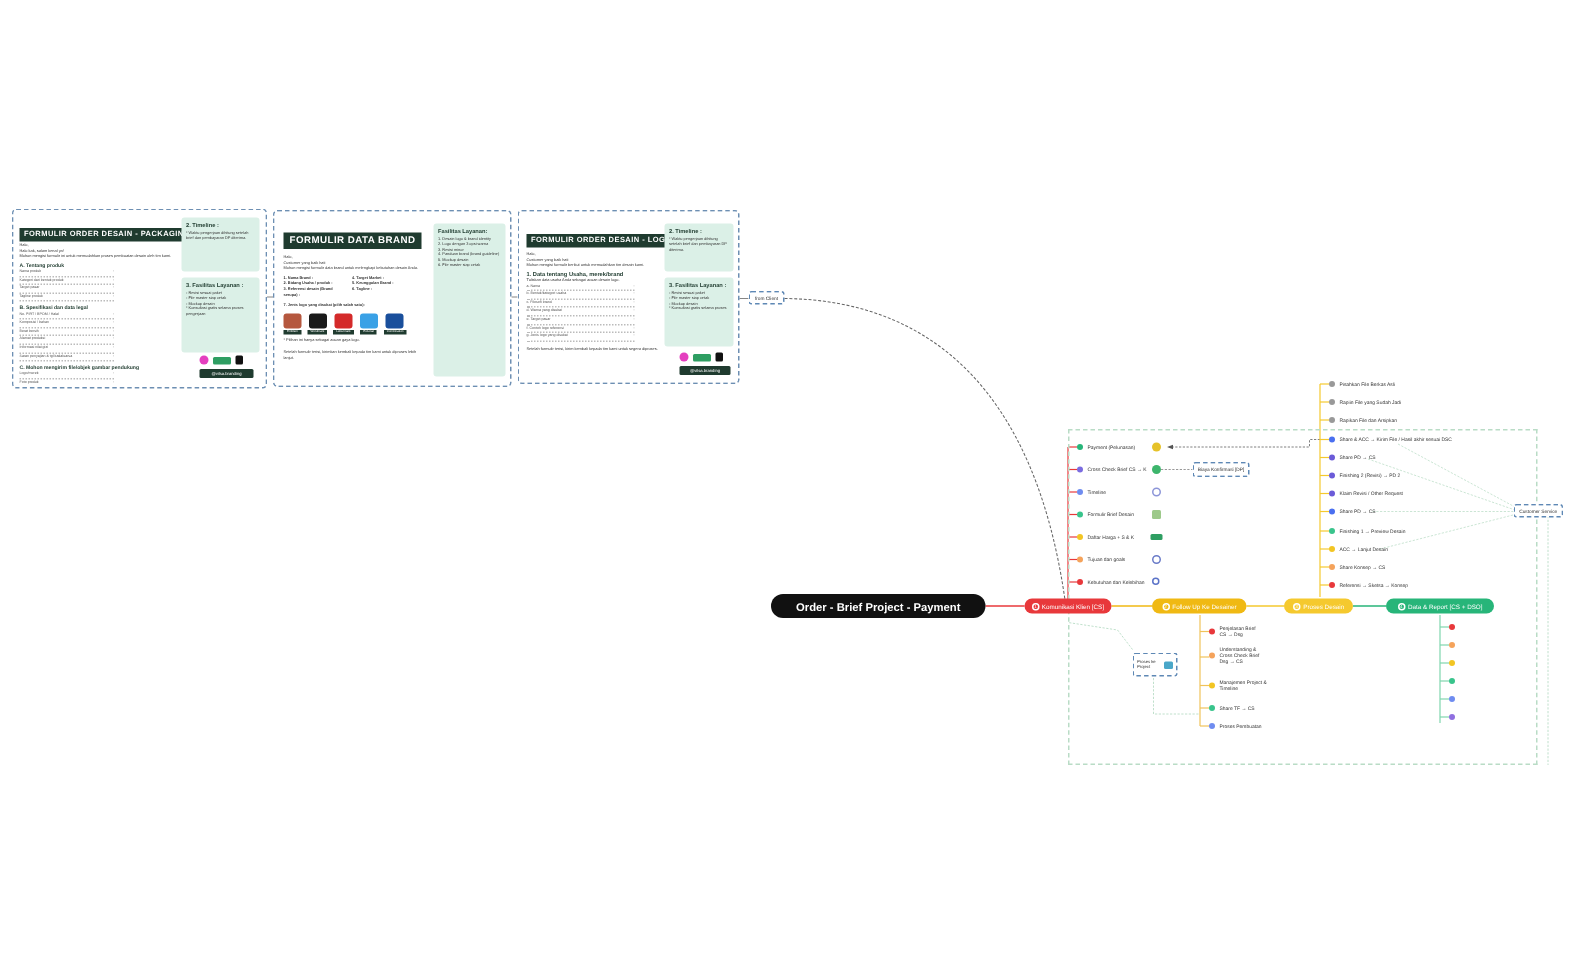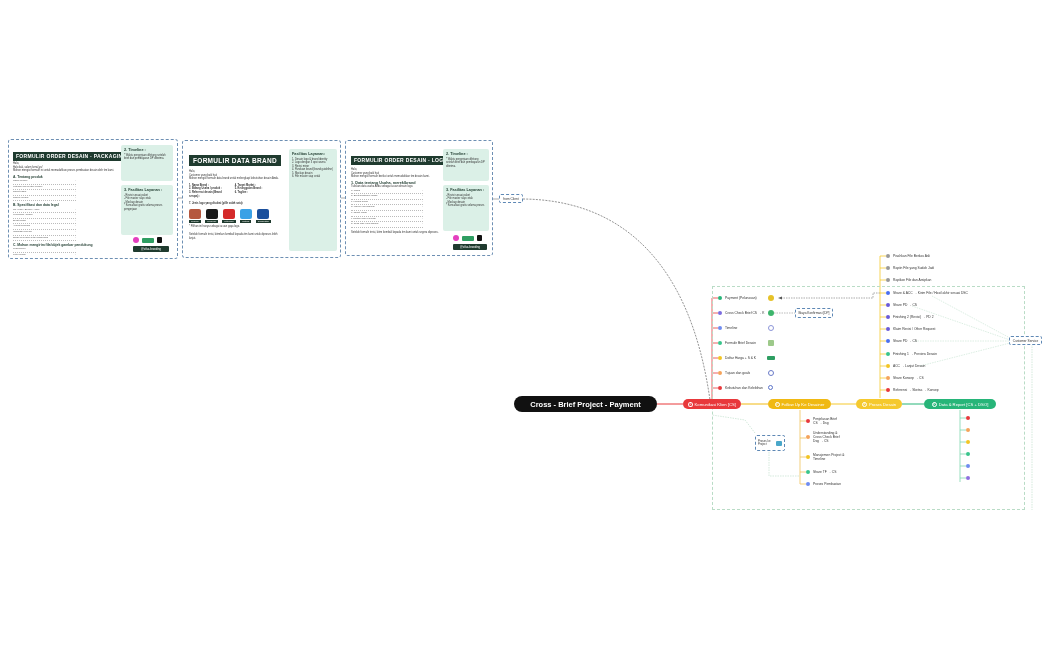--- a/index.html
+++ b/index.html
@@ -299,21 +299,21 @@
       <span style="width:12px;height:5px;background:#2e9e62;border-radius:1px;"></span>
       <span style="width:5px;height:6px;background:#111;border-radius:1px;"></span>
     </div>
     <div class="handle" style="left:107px;top:103px;width:34px;">@vilsa.branding</div>
   </div>
 
   <div class="dash-box" style="left:499px;top:194px;width:24px;height:9px;">from Client</div>
 
   <div class="frame" style="left:712px;top:286px;width:313px;height:224px;"></div>
 
-  <div class="node root" style="left:514px;top:396px;width:143px;height:16px;">Cross - Brief Project - Payment</div>
+  <div class="node root" style="left:514px;top:396px;width:143px;height:16px;">Order - Brief Project - Payment</div>
 
   <div class="node pill" style="left:683px;top:399px;width:58px;height:10px;background:#e8383b;">
     <span class="num">1</span>
       <span>Komunikasi Klien [CS]</span>
   </div>
   <div class="node pill" style="left:768px;top:399px;width:63px;height:10px;background:#f0b913;">
     <span class="num">2</span>
       <span>Follow Up Ke Desainer</span>
   </div>
   <div class="node pill" style="left:856px;top:399px;width:46px;height:10px;background:#f5c92e;">

